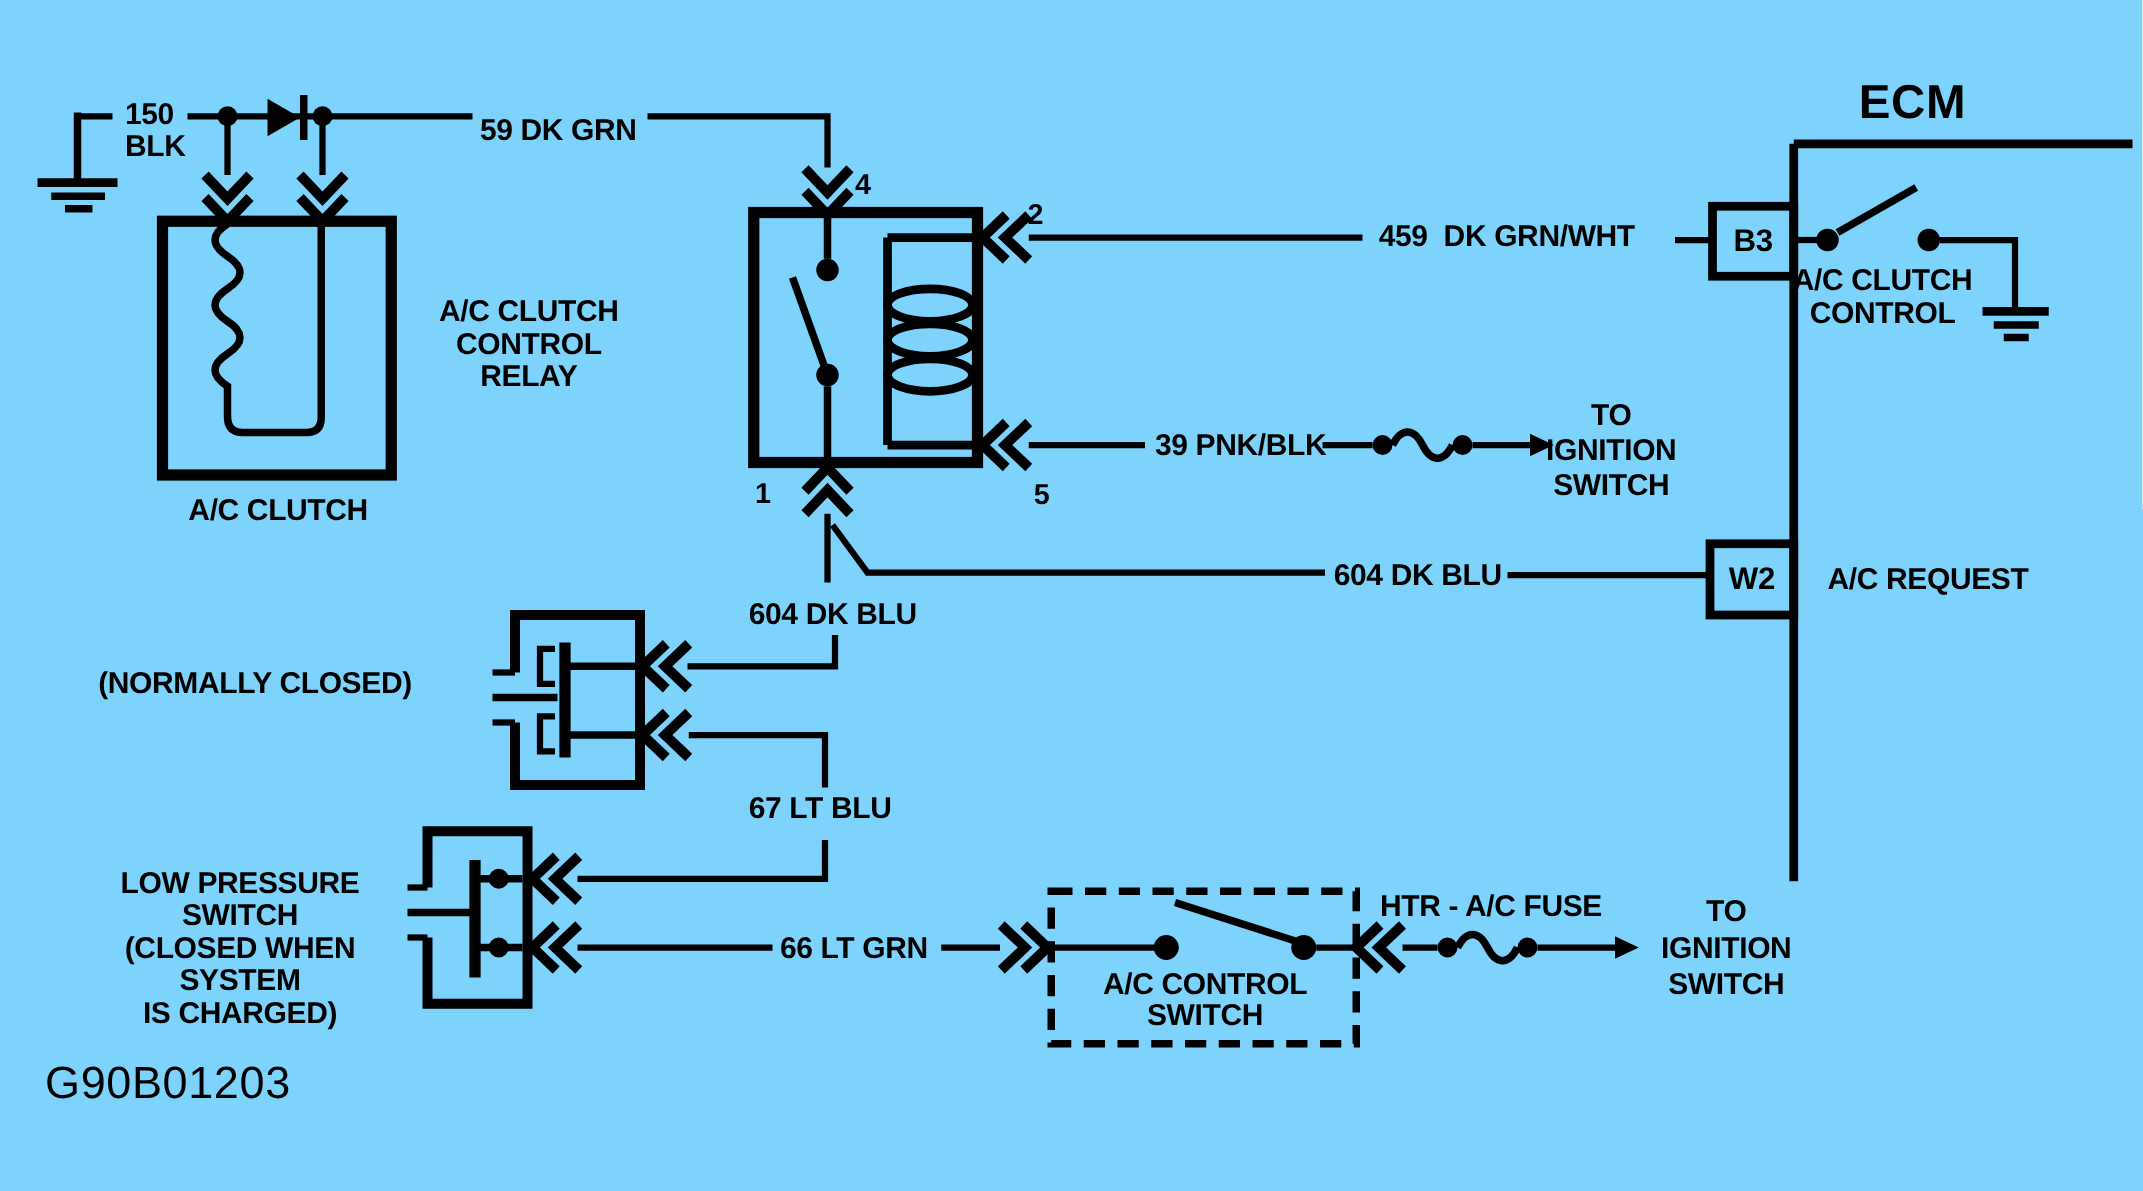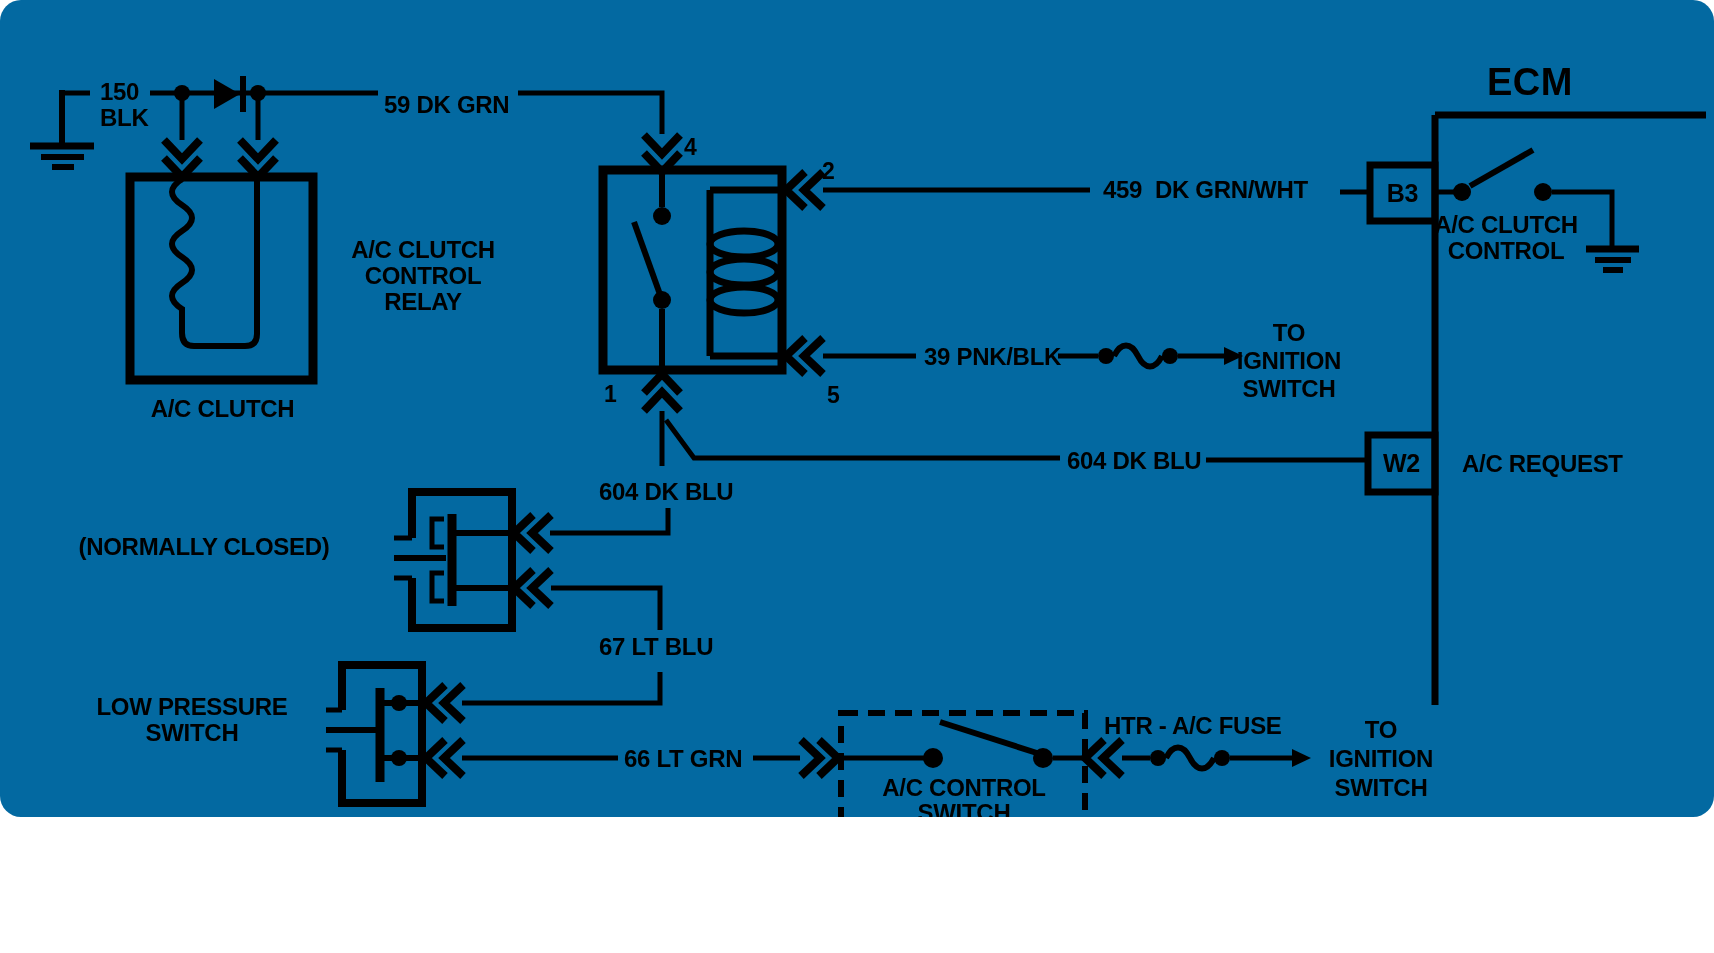--- a/index.html
+++ b/index.html
@@ -1,17 +1,17 @@
 <!DOCTYPE html>
 <html><head>
 <meta charset="utf-8">
 <style>
   html,body{margin:0;padding:0;background:#ffffff;}
-  .stage{position:relative;width:1714px;height:817px;background:#0369a1;overflow:hidden;
-         font-family:"Liberation Sans",sans-serif;color:#000;border-radius:21px;}
+  .stage{position:relative;width:1714px;height:953px;background:#7dd3fc;overflow:hidden;
+         font-family:"Liberation Sans",sans-serif;color:#000;}
   .stage svg{position:absolute;left:0;top:0;}
   svg path{fill:none;stroke:#000;}
   svg rect{fill:none;stroke:#000;}
   svg circle,svg polygon{fill:#000;stroke:none;}
   #chev path{stroke-width:8;}
   .lbl{position:absolute;font-weight:bold;font-size:24px;line-height:26px;
        letter-spacing:-0.3px;white-space:nowrap;}
   .ctr{text-align:center;white-space:normal;}
   .pin{font-size:23px;}
   .conn{font-size:25px;}
@@ -217,20 +217,22 @@
 <div class="lbl" style="left:1462px;top:451px;">A/C REQUEST</div>
 
 <div class="lbl ctr" style="left:76px;top:534px;width:256px;">
   <div>(NORMALLY CLOSED)</div>
 </div>
 
 <div class="lbl" style="left:599px;top:634px;">67 LT BLU</div>
 
 <div class="lbl ctr" style="left:58px;top:694px;width:268px;">
   <div>LOW PRESSURE SWITCH</div>
+  <div>(CLOSED WHEN SYSTEM</div>
+  <div>IS CHARGED)</div>
 </div>
 
 <div class="lbl" style="left:624px;top:746px;">66 LT GRN</div>
 
 <div class="lbl ctr" style="left:878px;top:775px;width:172px;line-height:25px;">
   <div>A/C CONTROL</div>
   <div>SWITCH</div>
 </div>
 
 <div class="lbl" style="left:1104px;top:713px;">HTR - A/C FUSE</div>

